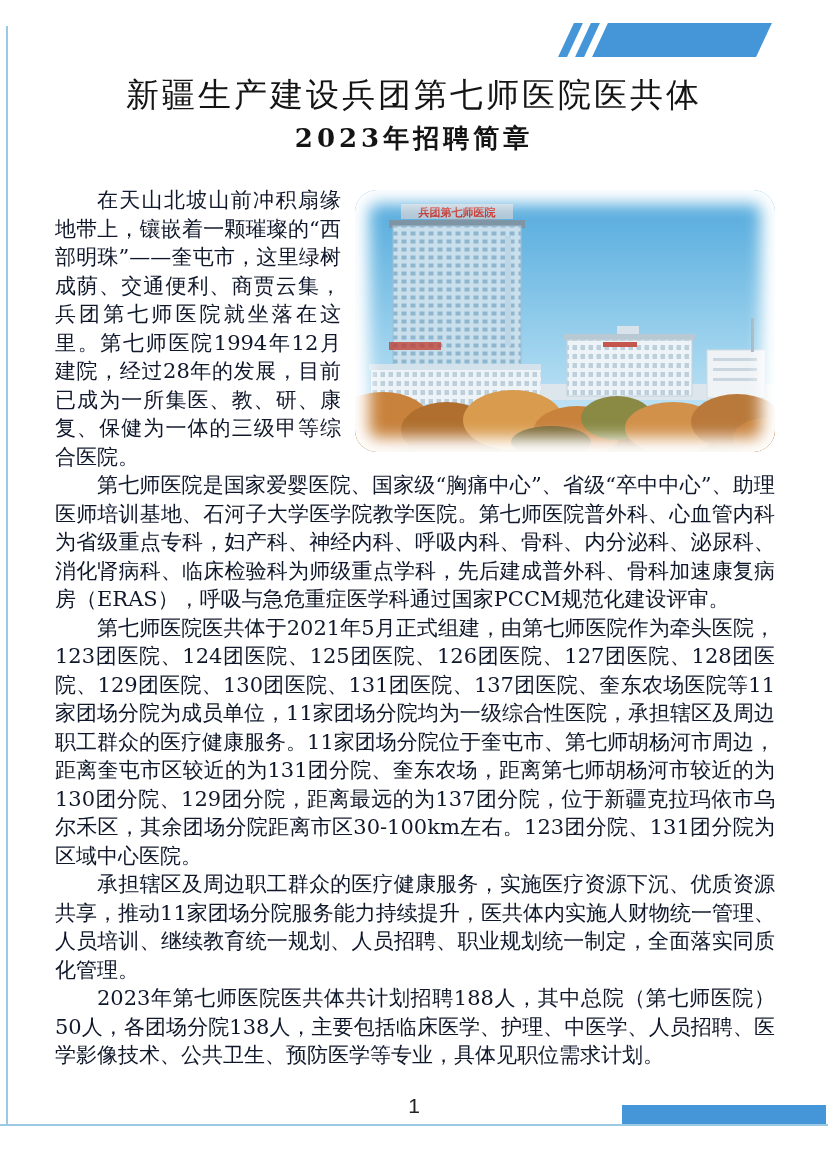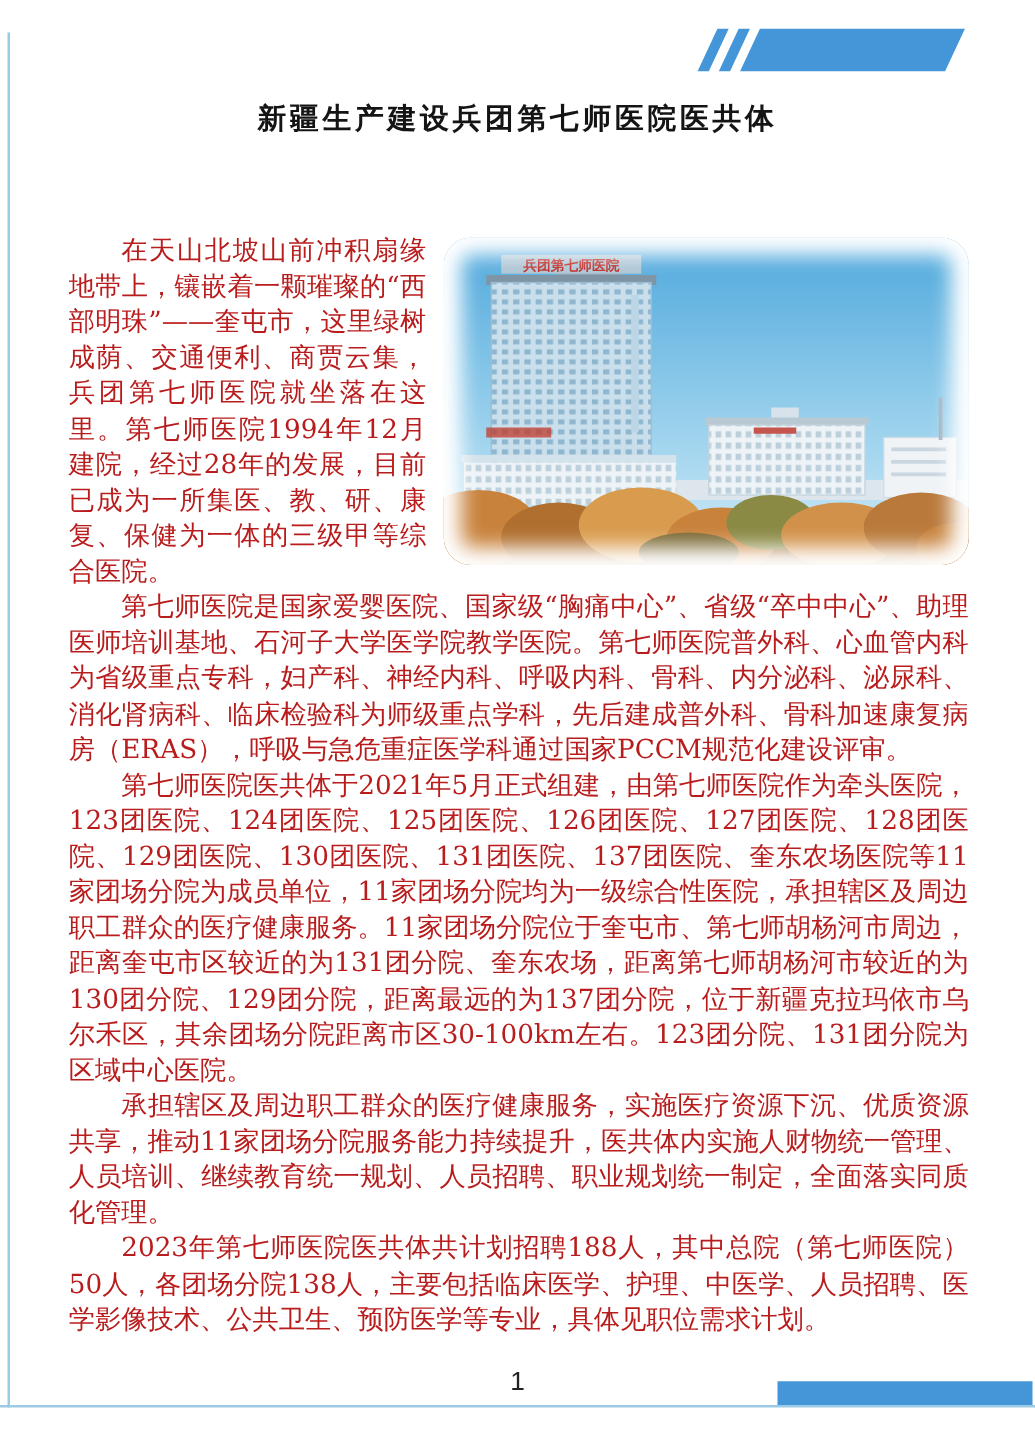--- a/index.html
+++ b/index.html
@@ -56,42 +56,42 @@
 
   
   .title-block {
     position: absolute;
     top: 78px; left: 0;
     width: 828px;
     text-align: center;
     color: #141414;
   }
   .title-line1 {
-    font-size: 23px;
-    font-weight: bold;
+    font-size: 33px;
+    font-weight: normal;
     letter-spacing: 3px;
     line-height: 34px;
   }
   .title-line2 {
     font-size: 26px;
     font-weight: bold;
     letter-spacing: 4px;
     line-height: 34px;
     margin-top: 9px;
   }
 
   
   .content {
     position: absolute;
     left: 55px; top: 186px;
     width: 720px;
     font-size: 21px;
     line-height: 28.5px;
     text-align: justify;
-    color: #b91c1c;
+    color: #0f172a;
   }
   .content p { margin: 0; text-indent: 2em; }
 
   
   .photo-wrap {
     float: right;
     width: 420px; height: 262px;
     margin: 4px 0 10px 14px;
     position: relative;
   }
@@ -125,20 +125,21 @@
 
   <div class="left-line"></div>
   <div class="top-decor">
     <span class="decor-stripe"></span>
     <span class="decor-stripe"></span>
     <span class="decor-bar"></span>
   </div>
 
   <div class="title-block">
     <div class="title-line1">新疆生产建设兵团第七师医院医共体</div>
+    <div class="title-line2">2023年招聘简章</div>
   </div>
 
   <div class="content">
 
     <div class="photo-wrap">
       <svg viewBox="0 0 420 262" width="420" height="262">
         <defs>
           <linearGradient id="sky" x1="0" y1="0" x2="0" y2="1">
             <stop offset="0" stop-color="#4fa8dc"></stop>
             <stop offset="0.65" stop-color="#a4d6ef"></stop>

